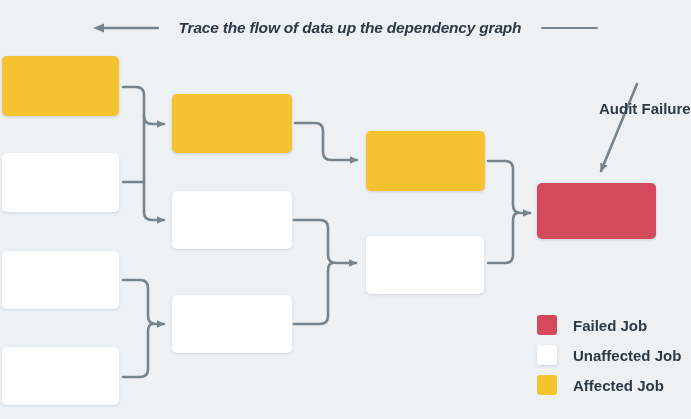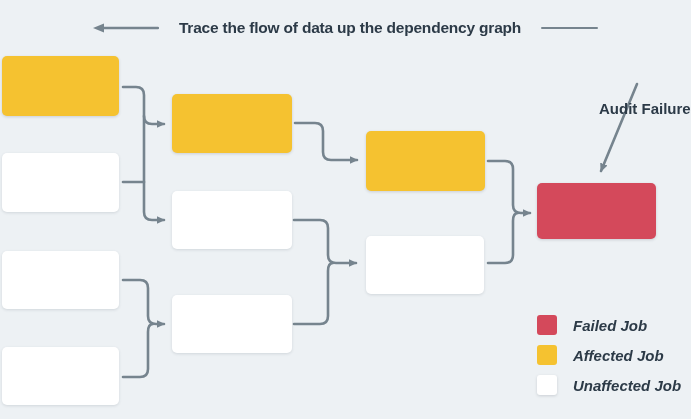--- a/index.html
+++ b/index.html
@@ -5,21 +5,21 @@
   html,body { margin:0; padding:0; }
   .canvas {
     position:relative; width:691px; height:419px;
     background:#EDF1F4; overflow:hidden;
     font-family:"Liberation Sans", sans-serif;
     color:#2C3A47;
   }
   
   .header {
     position:absolute; top:19px; left:0; right:0;
-    display:flex; align-items:center; justify-content:center; gap:20px;
+    display:flex; align-items:center; justify-content:center; gap:20px;font-style:italic;
   }
   .header-text { font-size:15.5px; font-weight:700; letter-spacing:-0.2px; white-space:nowrap; }
   .header-line { width:57px; height:2.5px; background:#76848E; border-radius:2px; }
   .left-arrow-svg { display:block; }
   
   .node { position:absolute; border-radius:5px; }
   .node.unaffected { background:#FFFFFF; box-shadow:0 1px 3px rgba(44,58,71,0.14); }
   .node.affected   { background:#F5C230; box-shadow:0 1px 3px rgba(44,58,71,0.18); }
   .node.failed     { background:#D4495B; box-shadow:0 1px 3px rgba(44,58,71,0.18); }
   .n-a1 { left:2px;  top:56px;  width:117px; height:60px; }
@@ -39,21 +39,21 @@
     position:absolute; left:599px; top:61px;
     font-size:15px; font-weight:700; white-space:nowrap;margin-top:39px;
   }
   
   .legend { position:absolute; left:537px; top:315px; display:flex; flex-direction:column; gap:10px; }
   .legend-row { display:flex; align-items:center; gap:16px; height:20px; }
   .swatch { width:20px; height:20px; border-radius:3px; }
   .swatch.failed { background:#D4495B; }
   .swatch.affected { background:#F5C230; }
   .swatch.unaffected { background:#FFFFFF; box-shadow:0 1px 3px rgba(44,58,71,0.18); }
-  .legend-label { font-size:15px; font-weight:700; white-space:nowrap;font-style:italic; }
+  .legend-label { font-size:15px; font-weight:700; white-space:nowrap; }
 </style>
 </head>
 <body>
 
 <div class="canvas">
 
   <div class="header">
     <svg class="left-arrow-svg" width="66" height="12" viewBox="0 0 66 12">
       <line x1="9" y1="6" x2="65" y2="6" stroke="#76848E" stroke-width="2.5" stroke-linecap="round"></line>
       <polygon points="0,6 11,1.5 11,10.5" fill="#76848E"></polygon>
@@ -101,22 +101,22 @@
   </svg>
 
   <div class="audit-label">Audit Failure</div>
 
   <div class="legend">
     <div class="legend-row">
       <div class="swatch failed"></div>
       <div class="legend-label">Failed Job</div>
     </div>
     <div class="legend-row">
+      <div class="swatch unaffected"></div>
+      <div class="legend-label">Unaffected Job</div>
+    </div>
+    <div class="legend-row">
       <div class="swatch affected"></div>
       <div class="legend-label">Affected Job</div>
-    </div>
-    <div class="legend-row">
-      <div class="swatch unaffected"></div>
-      <div class="legend-label">Unaffected Job</div>
     </div>
   </div>
 
 </div>
 
 </body></html>

